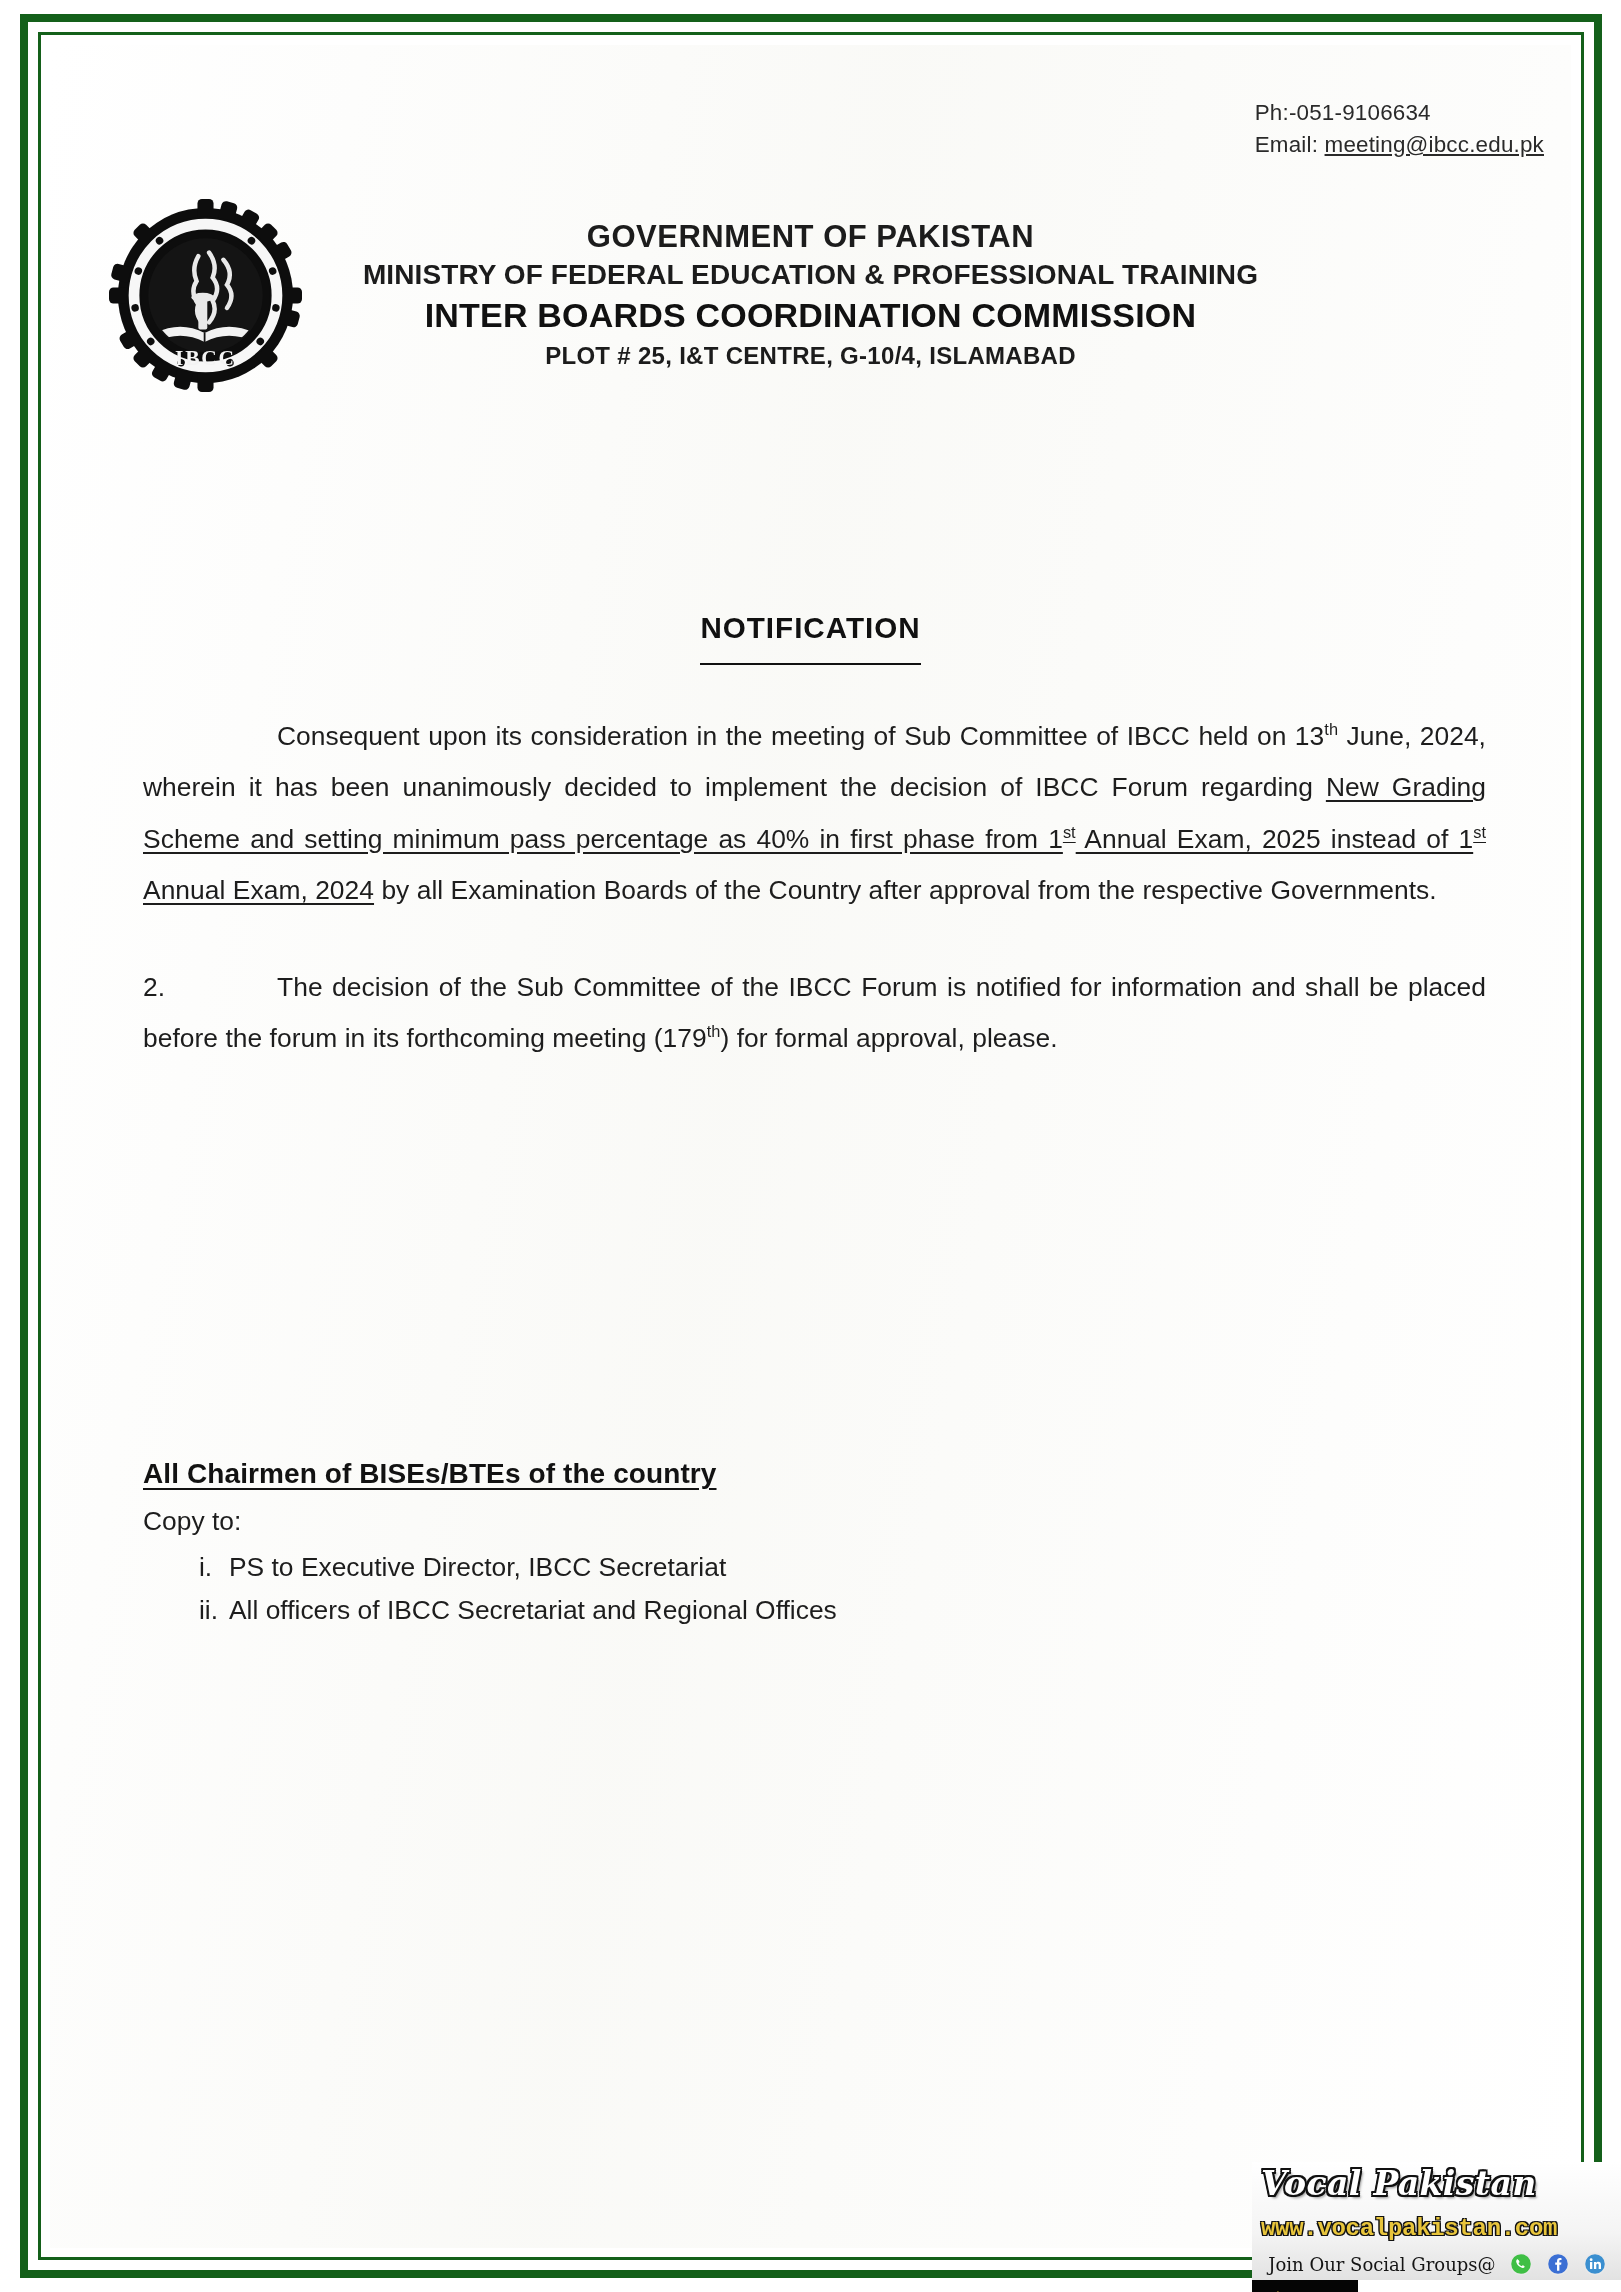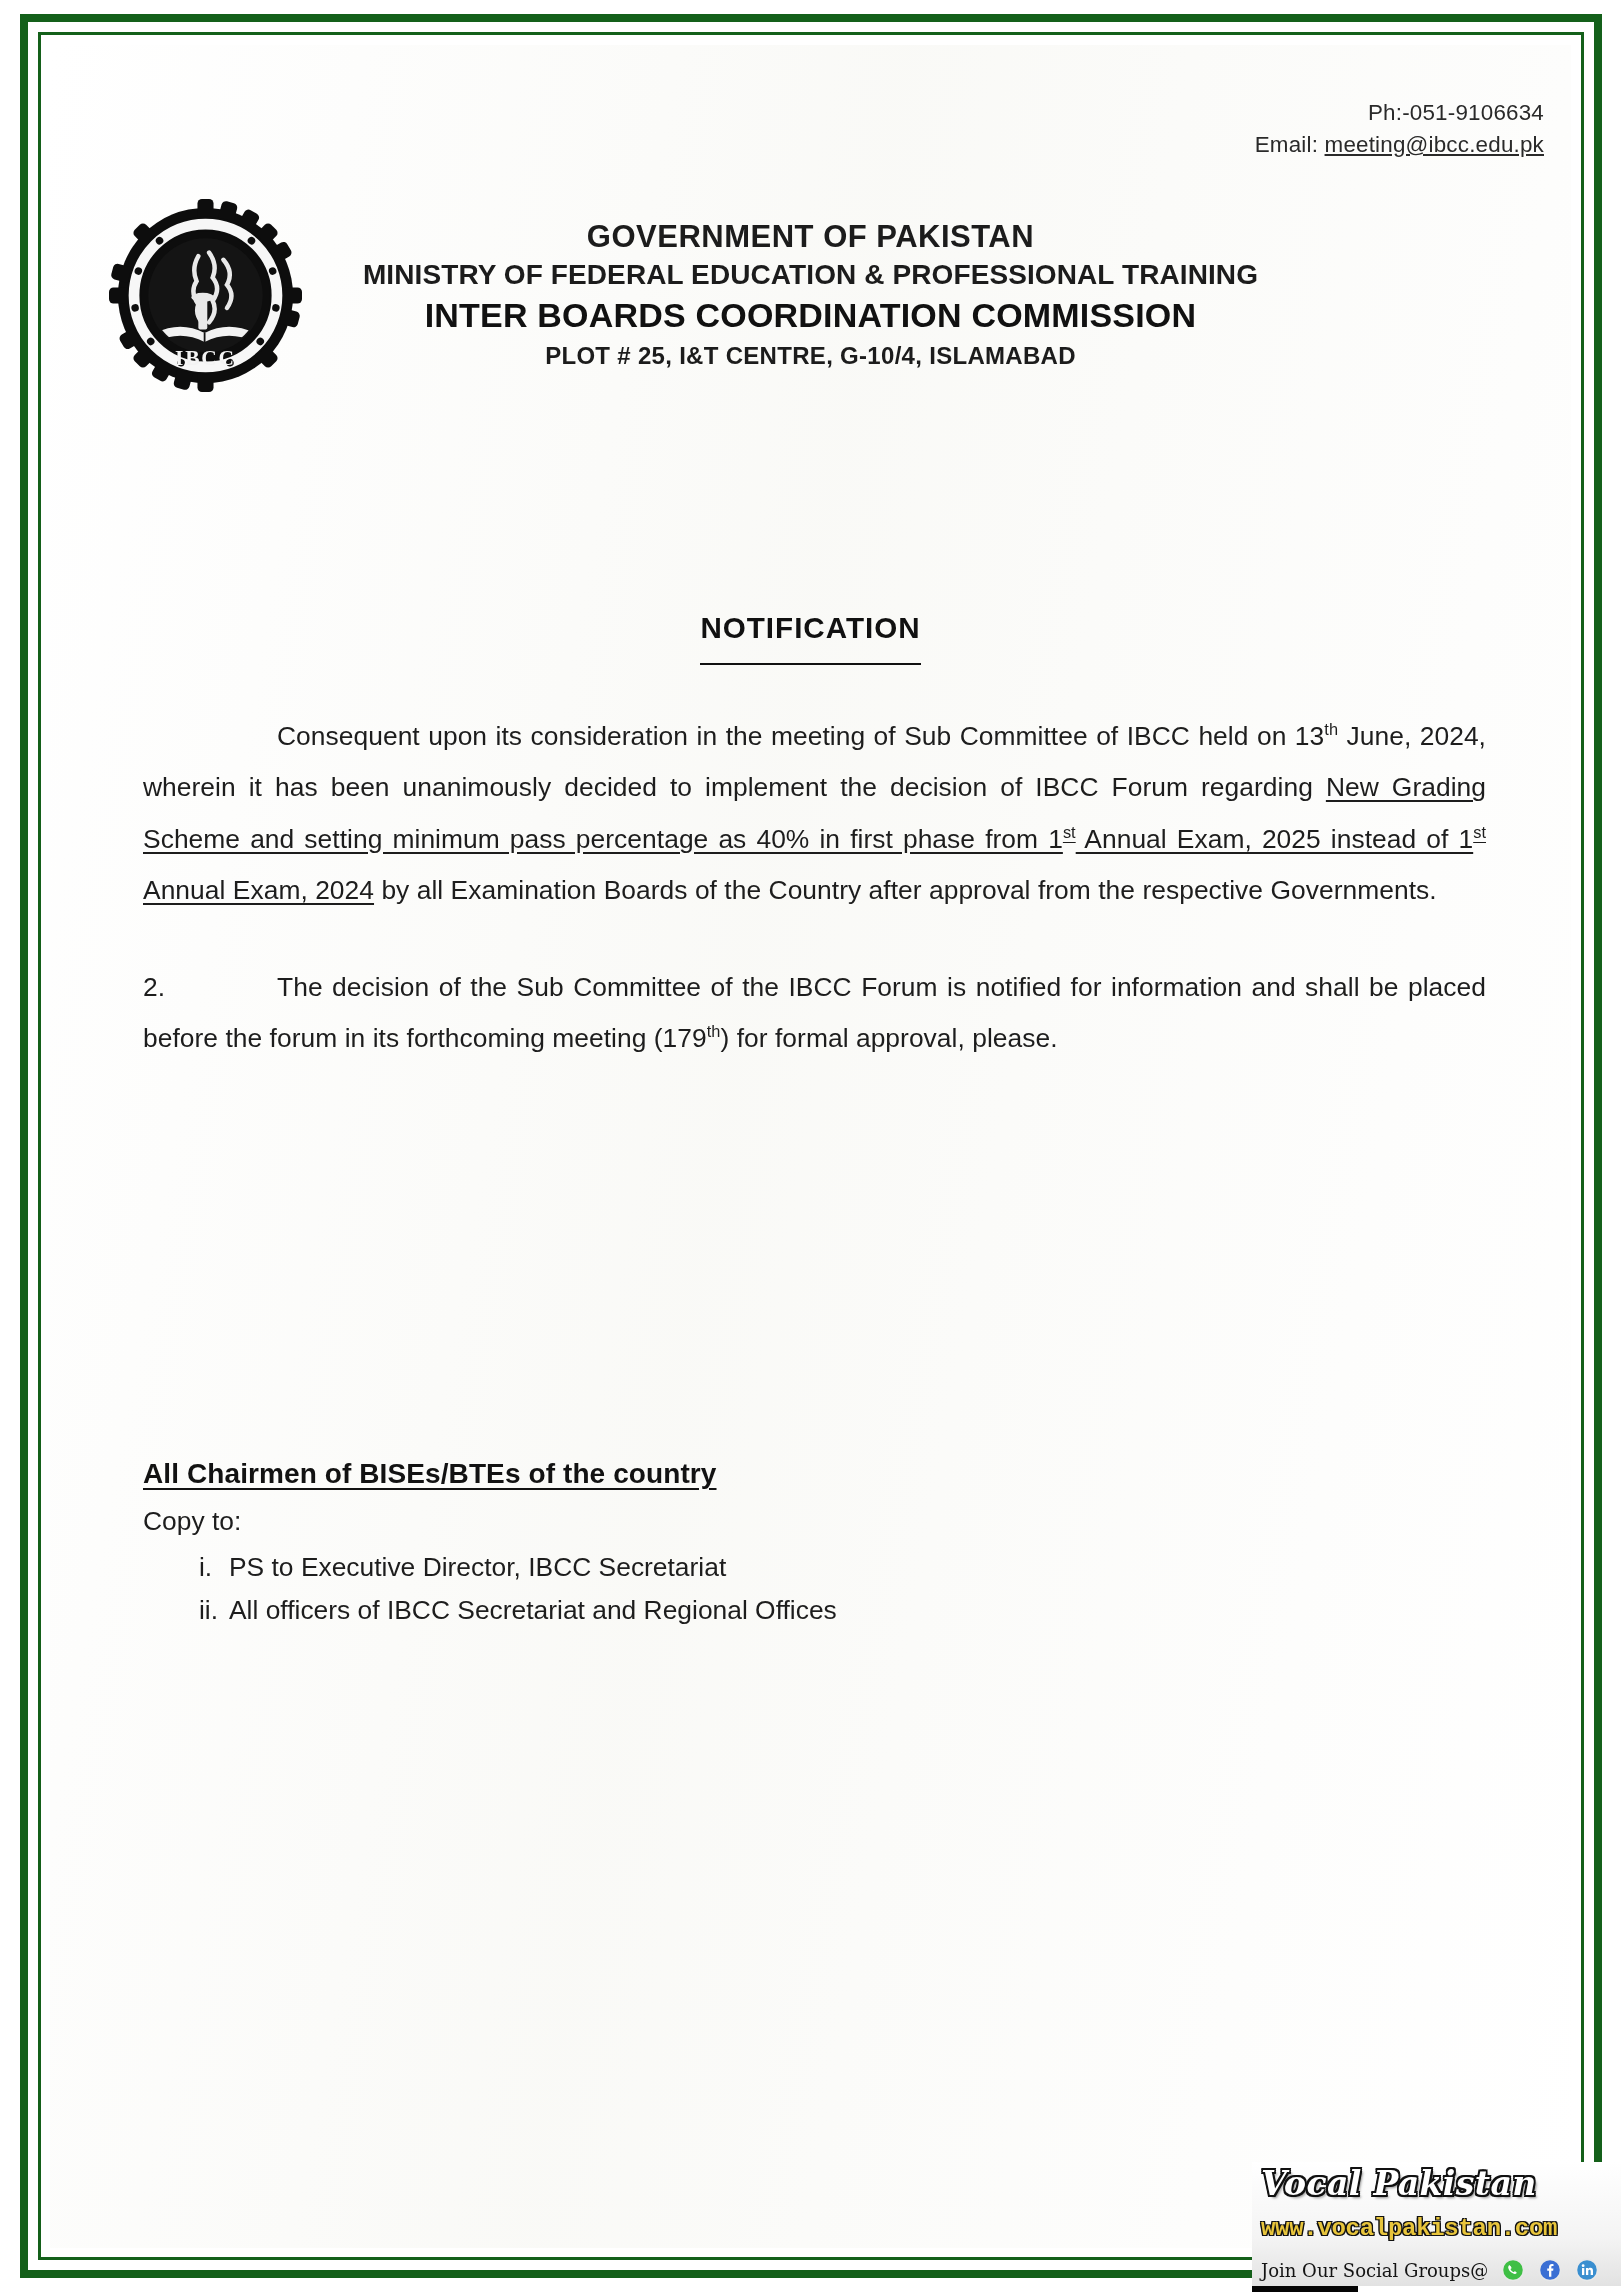--- a/index.html
+++ b/index.html
@@ -47,21 +47,20 @@
     background:
       linear-gradient(100deg, rgba(250,250,248,0) 0%, rgba(245,245,240,0.55) 45%, rgba(250,250,248,0) 100%);
     pointer-events: none;
   }
 
   
   .contact {
     position: absolute;
     right: 27px;
     top: 52px;
-    text-align: right;
     font-size: 22.4px;
     line-height: 1.42;
     color: #2a2a2a;
     letter-spacing: 0.2px;
   }
   .contact .email-label { color: #2a2a2a; }
   .contact .email-addr { text-decoration: underline; text-underline-offset: 1.8px; }
 
   
   .letterhead {
@@ -268,21 +267,22 @@
     letter-spacing: -0.3px;
     text-shadow:
       -1.3px -1.3px 0 #111, 1.3px -1.3px 0 #111,
       -1.3px 1.3px 0 #111, 1.3px 1.3px 0 #111;
     margin-top: 16px;
   }
   .brand-social {
     display: flex;
     align-items: center;
     gap: 13px;
-    margin-top: 15px;
+    margin-top: 9px;
+    justify-content: center;
   }
   .brand-social-label {
     font-family: "DejaVu Serif", serif;
     font-size: 18px;
     color: #141414;
     white-space: nowrap;
   }
   .sicon { width: 24px; height: 24px; display: block; }
 
   .brand-logo {

